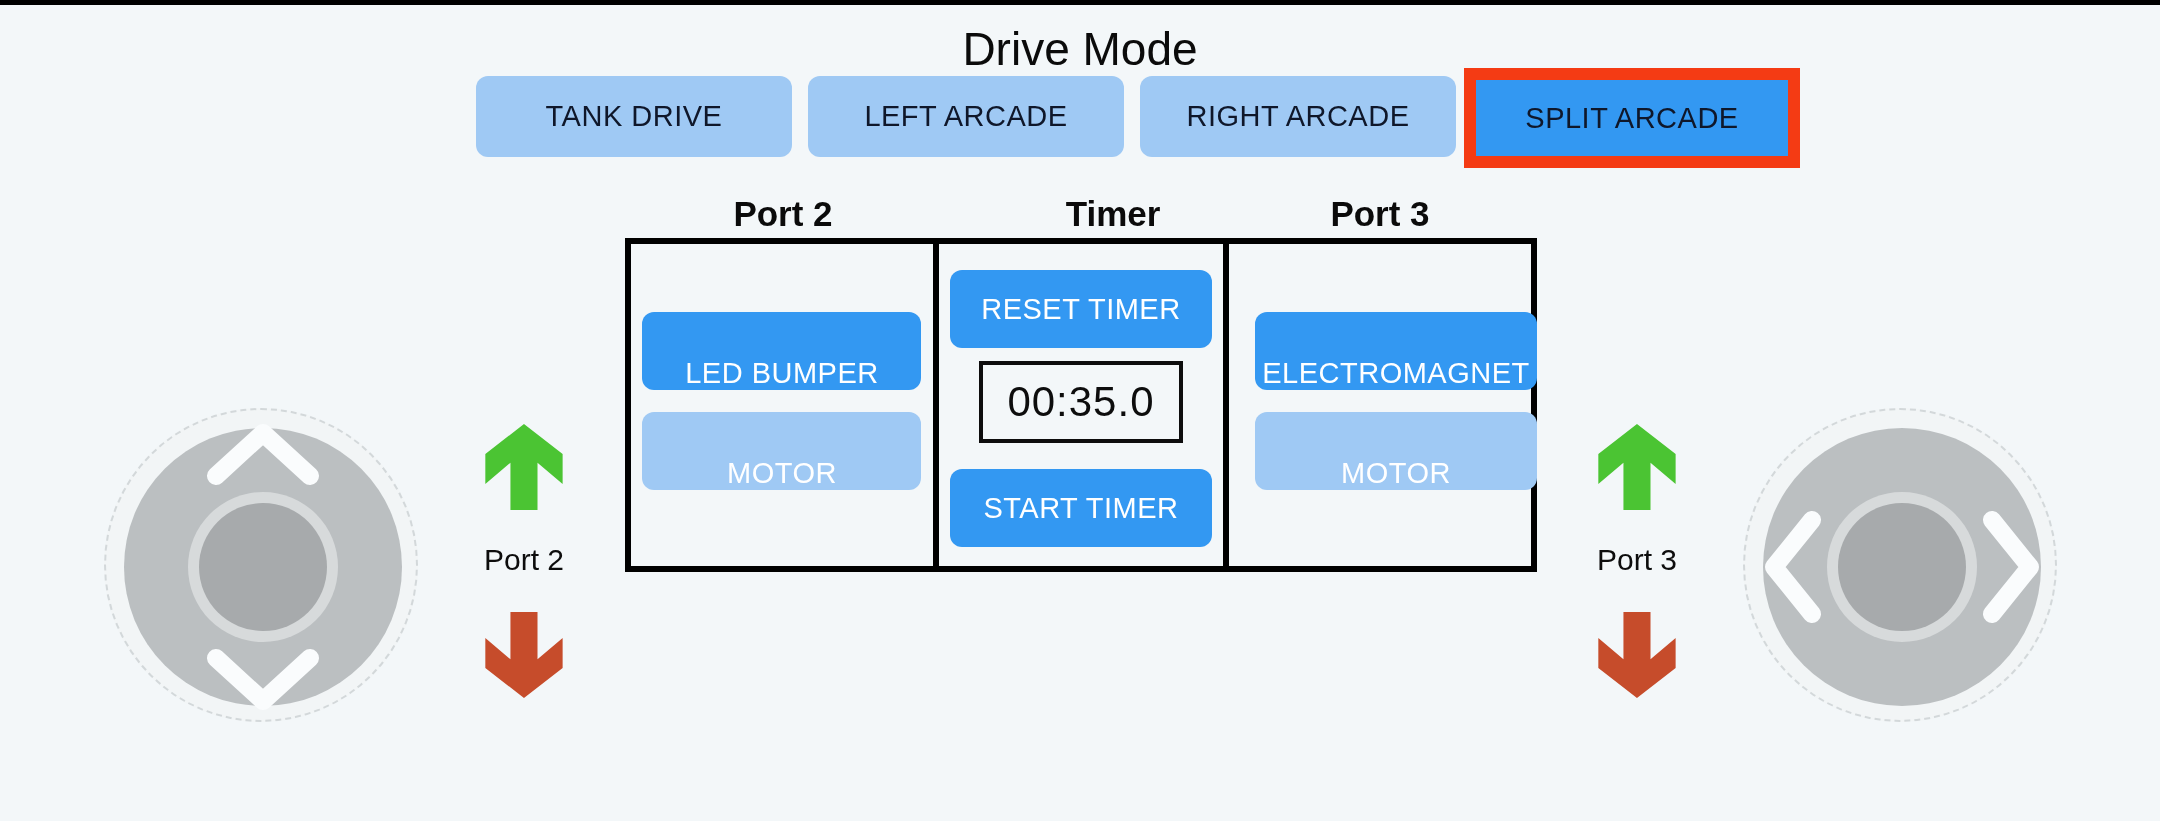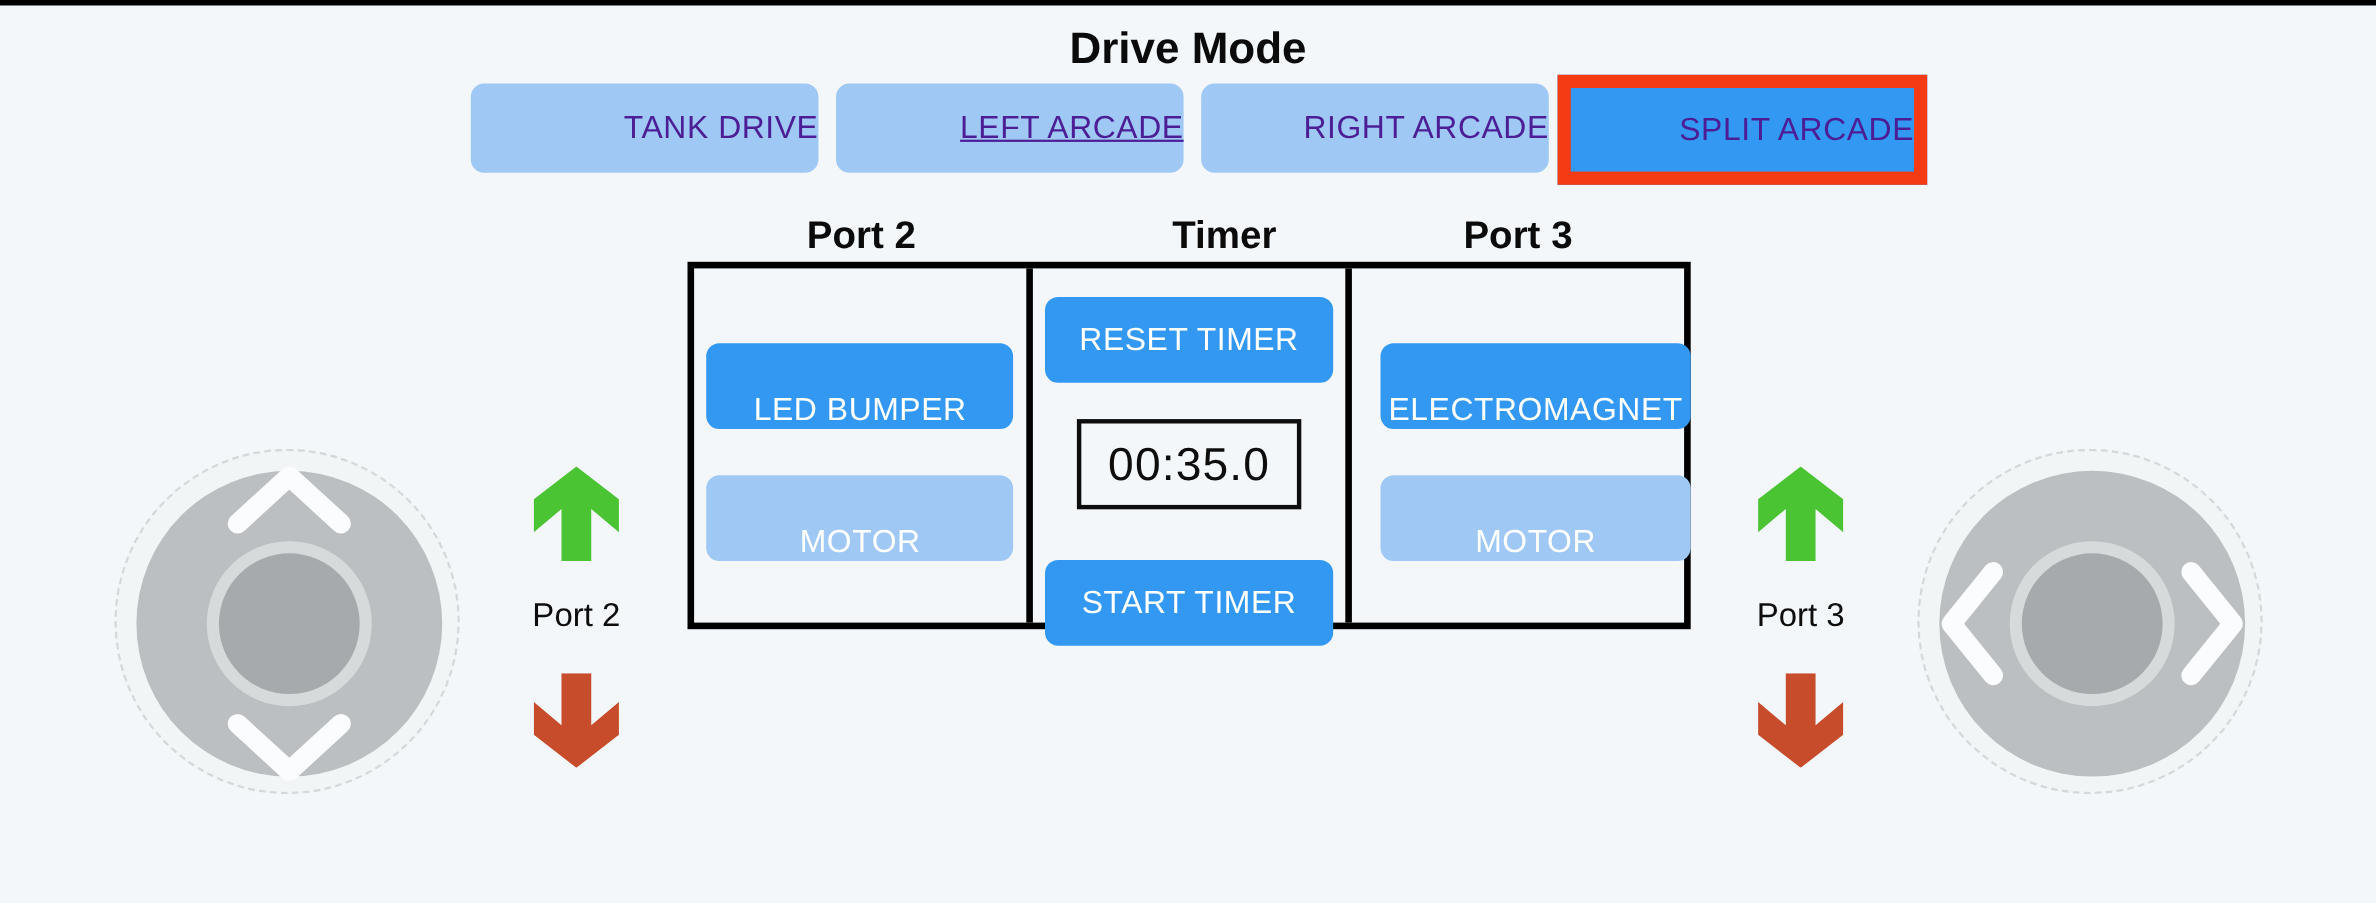--- a/index.html
+++ b/index.html
@@ -12,35 +12,35 @@
     overflow: hidden;
   }
   .topbar {
     position: absolute; left: 0; top: 0;
     width: 2160px; height: 5px;
     background: #000;
   }
   .page-title {
     position: absolute; left: 1080px; top: 22px;
     transform: translateX(-50%);
-    font-size: 40px; font-weight: 700; color: #0b0b0b;
+    font-size: 46px; font-weight: 400; color: #0b0b0b;
     white-space: nowrap;
   }
   
   .mode-btn {
     position: absolute; top: 76px;
     width: 316px; height: 81px;
     background: var(--light-blue, #9FC9F4);
     border-radius: 12px;
-    display: flex; align-items: center; justify-content: flex-end;
-    color: #4c1d95; font-size: 29px; letter-spacing: 0.5px;
-    cursor: pointer; box-sizing: border-box;
+    display: flex; align-items: center; justify-content: center;
+    color: #0f172a; font-size: 29px; letter-spacing: 0.5px;
+    cursor: pointer; box-sizing: border-box; margin-left: 48px;
   }
   .mode-btn.b0 { left: 428px; }
-  .mode-btn.b1 { left: 760px; text-decoration: underline; }
+  .mode-btn.b1 { left: 760px; }
   .mode-btn.b2 { left: 1092px; }
   .mode-btn.selected {
     left: 1416px; top: 68px;
     width: 336px; height: 100px;
     background: var(--accent-blue, #3398F2);
     border: 12px solid var(--selected-outline-red, #F43B14);
     border-radius: 0;
   }
   
   .col-header {
@@ -51,21 +51,21 @@
   }
   .col-header.h0 { left: 783px; }
   .col-header.h1 { left: 1113px; text-align: center; }
   .col-header.h2 { left: 1380px; }
   .console {
     position: absolute; left: 625px; top: 238px;
     width: 900px; height: 322px;
     border: 6px solid #000;
     display: flex;
   }
-  .console-col { box-sizing: border-box; display: flex; flex-direction: column; align-items: center; gap: 20px; }
+  .console-col { box-sizing: border-box; display: flex; flex-direction: column; align-items: center; }
   .console-col.c0 { width: 305px; padding-top: 68px; }
   .console-col.c1 { width: 293px; padding-top: 26px; border-left: 6px solid #000; }
   .console-col.c2 { width: 308px; padding-top: 68px; border-left: 6px solid #000; padding-left: 32px; }
   .dev-btn {
     width: 279px; height: 78px; border-radius: 12px;
     display: flex; align-items: flex-end; justify-content: center;
     color: #fff; font-size: 29px; letter-spacing: 0.5px;
     cursor: pointer; flex: none;
   }
   .console-col.c2 .dev-btn { width: 282px; }

